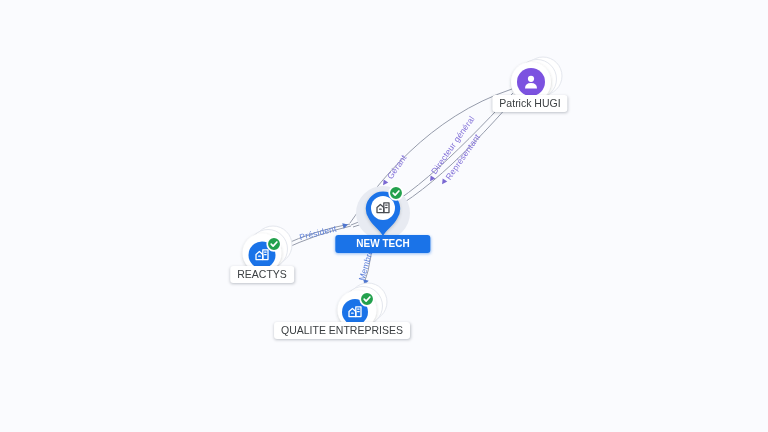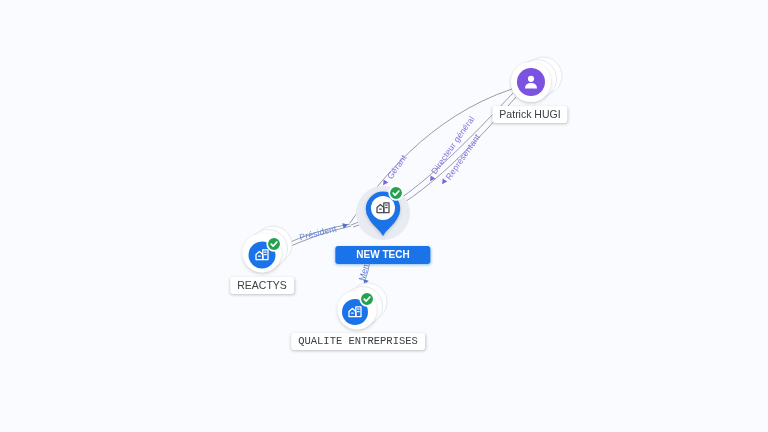--- a/index.html
+++ b/index.html
@@ -7,21 +7,21 @@
     position:relative; width:768px; height:432px;
     background:#fafbfe; overflow:hidden;
     font-family:"Liberation Sans", sans-serif;
   }
   .canvas svg { position:absolute; left:0; top:0; }
   .chip {
     position:absolute; transform:translate(-50%,0);
     background:#ffffff; color:#3c4043;
     font-size:10.5px; line-height:1; padding:3px 7px;
     border-radius:3px; box-shadow:0 1px 3px rgba(31,45,61,.28);
-    white-space:nowrap; z-index:3;margin-top:11px;
+    white-space:nowrap; z-index:3;
   }
   .chip--selected {
     background:#1a73e8; color:#ffffff; font-weight:bold;
     font-size:10px; padding:4px 21px; box-shadow:0 1px 3px rgba(26,115,232,.45);
   }
   .edge-label {
     position:absolute; font-size:8.5px; line-height:1;
     white-space:nowrap; z-index:2; letter-spacing:.2px;
   }
   .edge-label--blue   { color:#5c7fd9; }
@@ -126,14 +126,14 @@
   <div class="edge-label edge-label--purple" style="left:453px; top:145px; transform:translate(-50%,-50%) rotate(-55deg);">Directeur général</div>
 
   <div class="edge-label edge-label--purple" style="left:463px; top:157px; transform:translate(-50%,-50%) rotate(-55deg);">Représentant</div>
 
   <div class="chip chip--selected" style="left:383px; top:235px;">NEW TECH</div>
 
   <div class="chip" style="left:530px; top:95px;">Patrick HUGI</div>
 
   <div class="chip" style="left:262px; top:266px;">REACTYS</div>
 
-  <div class="chip" style="left:358px; top:322px;font-family:Liberation Mono, monospace;">QUALITE ENTREPRISES</div>
+  <div class="chip" style="left:342px; top:322px;">QUALITE ENTREPRISES</div>
 </div>
 
 </body></html>

